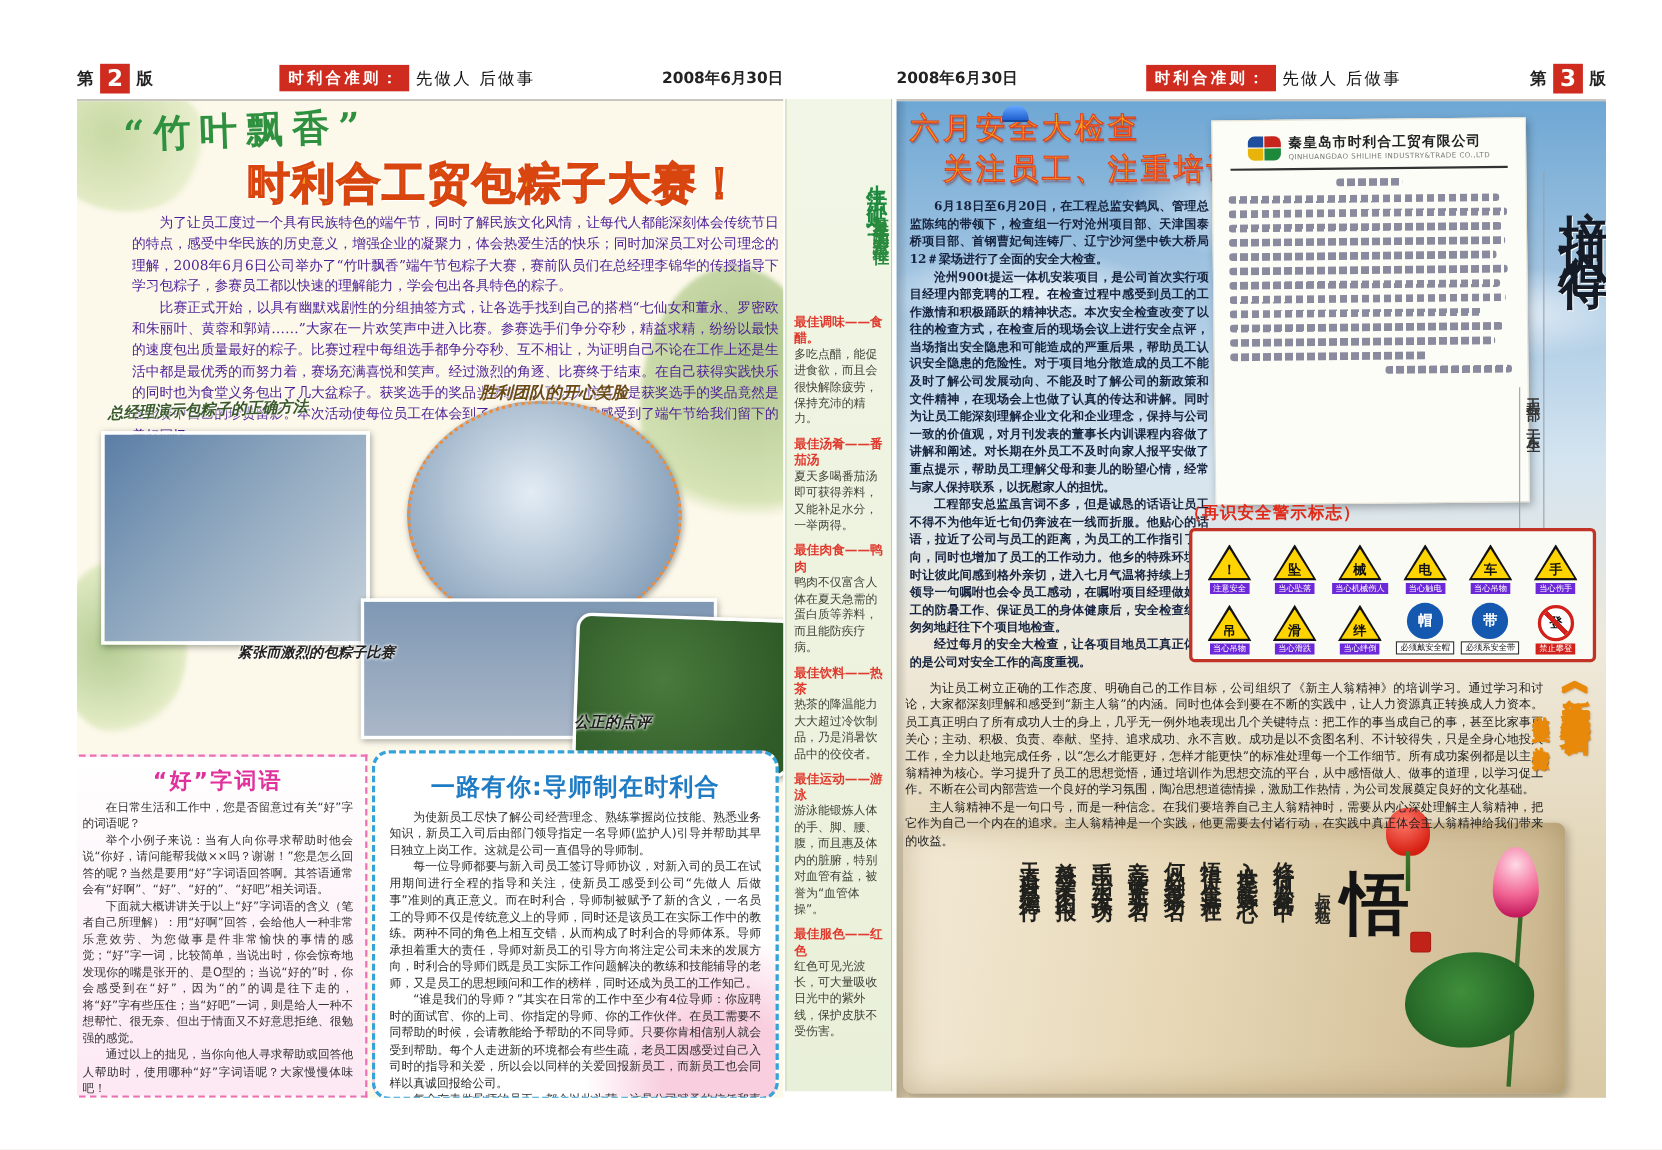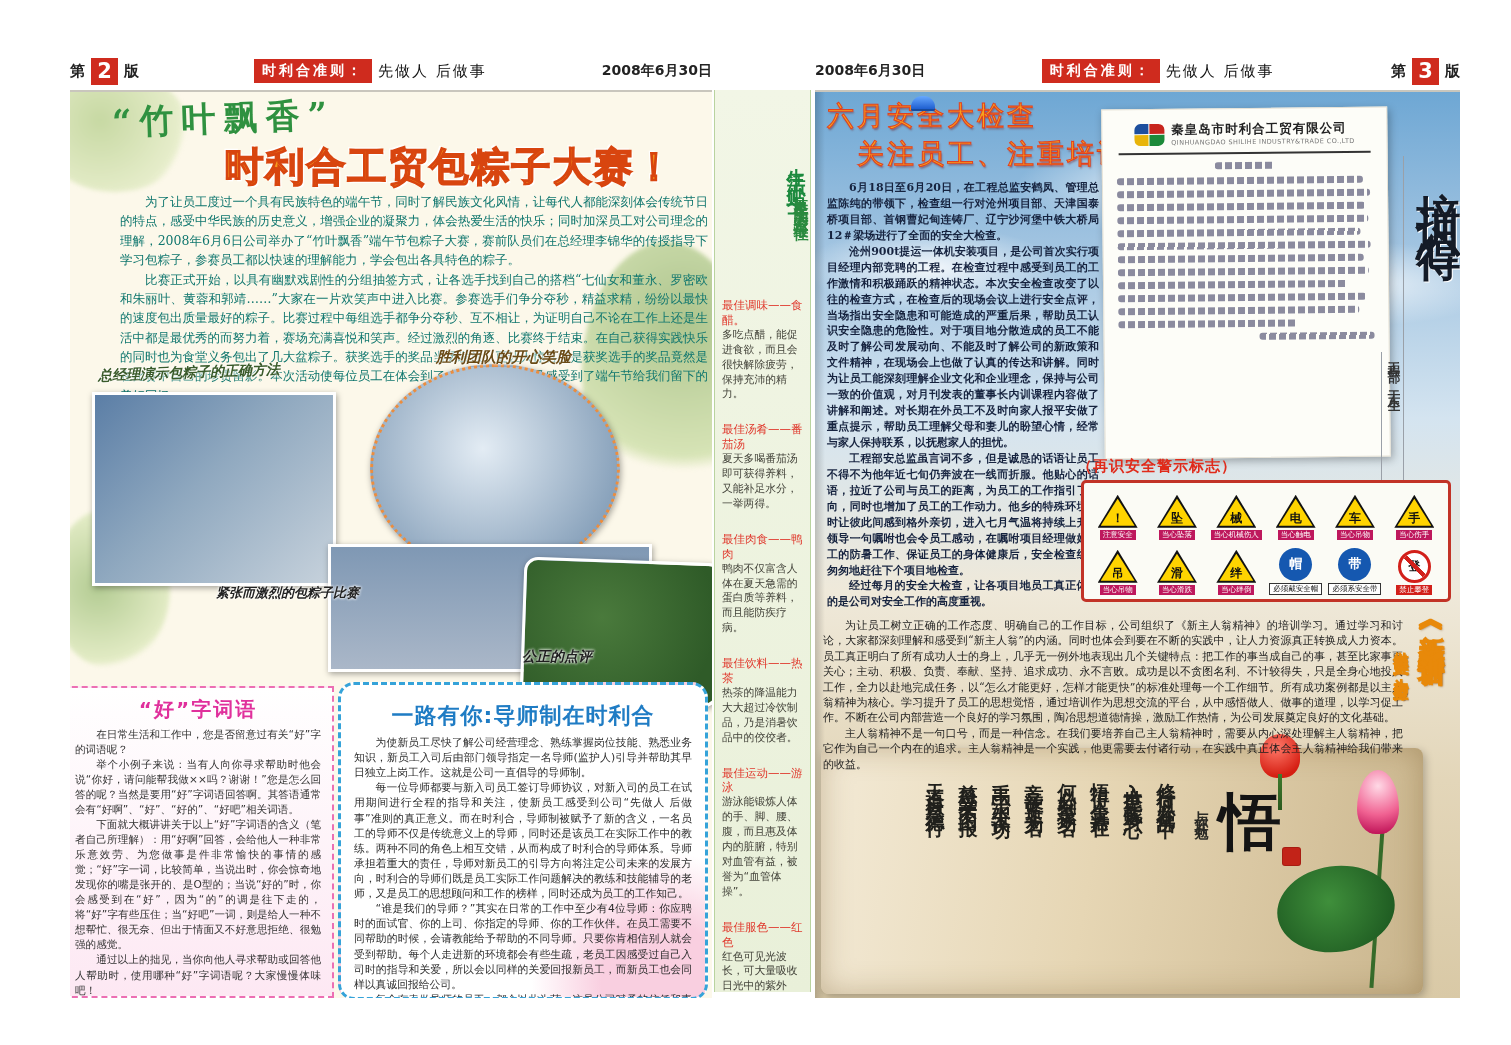--- a/index.html
+++ b/index.html
@@ -23,21 +23,21 @@
   .v1{left:-30px;top:-20px;width:150px;height:120px;background:radial-gradient(circle at 40% 40%,#9dc06a,#d7e6b4 70%,transparent 75%);}
   .v2{right:-40px;top:150px;width:170px;height:260px;background:radial-gradient(circle at 60% 30%,#6f9c44,#b9d48c 65%,transparent 72%);}
   .v3{left:-20px;bottom:330px;width:120px;height:160px;background:radial-gradient(circle at 40% 50%,#7aa94e,#cfe2a8 68%,transparent 74%);}
   .v4{right:10px;bottom:40px;width:90px;height:90px;background:radial-gradient(circle,#f5c9dd,#fde9f2 70%,transparent 74%);}
   .kicker{position:absolute;left:42px;top:4px;font-size:34px;font-weight:900;color:#2f9140;letter-spacing:8px;
           transform:rotate(-2deg);font-family:"DejaVu Serif",serif;}
   .main-title{position:absolute;left:140px;top:48px;width:480px;text-align:center;font-size:39px;font-weight:900;
               color:#f79b1f;letter-spacing:2px;-webkit-text-stroke:1.5px #d8450f;
               text-shadow:2px 2px 0 #ffffff,-2px -2px 0 #ffffff;}
   .zongzi-text{position:absolute;left:50px;top:100px;width:588px;font-family:"DejaVu Serif",serif;
-               font-size:12.5px;line-height:1.55;color:#0f766e;text-align:justify;}
+               font-size:12.5px;line-height:1.55;color:#4c1d95;text-align:justify;}
   .zongzi-text p{margin:0;text-indent:2em;}
   .photo{position:absolute;border:3px solid #fff;box-shadow:1px 2px 6px rgba(0,0,0,.35);}
   .ph-main{left:22px;top:300px;width:238px;height:188px;background:linear-gradient(135deg,#5b7ea6,#8fa8bf 45%,#c7d2dc);}
   .ph-oval{left:300px;top:272px;width:244px;height:204px;border-radius:50%;border:3px dotted #eb8d3f;
            background:radial-gradient(circle at 45% 40%,#e3ecf4,#8aa3bc 75%);}
   .ph-low{left:258px;top:452px;width:318px;height:122px;background:linear-gradient(180deg,#7f98b4,#aab7c8);}
   .ph-green{left:452px;top:468px;width:192px;height:138px;border-radius:14px;transform:rotate(2deg);
             background:radial-gradient(circle at 40% 40%,#4a7a3c,#2f5b28 80%);}
   .caption{position:absolute;font-family:"DejaVu Serif",serif;font-style:italic;font-weight:700;z-index:5;
            text-shadow:0 0 3px #fff,0 0 3px #fff;}
@@ -57,21 +57,21 @@
   .mentor-title{text-align:center;font-size:22px;font-weight:900;color:#1f7cc4;margin:0 0 4px;letter-spacing:1px;}
   .mentor-box p{margin:0;font-size:10.8px;line-height:1.4;color:#2c2c2c;text-indent:2em;text-align:justify;}
   
   .tips-col{position:absolute;left:714px;top:90px;width:97px;height:902px;box-sizing:border-box;
             background:linear-gradient(#f2f6e6,#e9f0d9);border-left:1px solid #b9d39f;border-right:1px solid #b9d39f;overflow:hidden;}
   .tips-title{position:absolute;left:0;right:0;top:8px;height:176px;writing-mode:vertical-rl;
               display:flex;justify-content:center;}
   .tips-title .t1{font-size:19px;font-weight:900;color:#1d8a3e;letter-spacing:7px;margin-left:4px;}
   .tips-title .t2{font-size:15px;font-weight:900;color:#2a8a3e;letter-spacing:3px;}
   .tips-list{position:absolute;left:7px;right:6px;top:188px;}
-  .tip-head{font-size:11.5px;font-weight:400;color:#e03a2e;line-height:1.3;margin-top:20px;}
+  .tip-head{font-size:11.5px;font-weight:700;color:#e03a2e;line-height:1.3;margin-top:7px;}
   .tip-body{font-size:10.8px;line-height:1.38;color:#43433a;}
   
   .page-right{position:absolute;left:815px;top:92px;width:645px;height:906px;overflow:hidden;
               background:linear-gradient(180deg,#6ea7d4 0%,#9ec2e0 16%,#d4e4f0 36%,#efe9da 55%,#e3d6b9 76%,#d9c9a6 100%);}
   .clouds{position:absolute;left:0;top:0;width:100%;height:320px;
           background:radial-gradient(ellipse 180px 60px at 18% 55%,rgba(255,255,255,.85),transparent 70%),
                      radial-gradient(ellipse 220px 70px at 55% 30%,rgba(255,255,255,.75),transparent 70%),
                      radial-gradient(ellipse 200px 60px at 85% 60%,rgba(255,255,255,.7),transparent 70%);}
   .fold-shadow{position:absolute;left:0;top:0;bottom:0;width:10px;background:linear-gradient(90deg,rgba(0,0,0,.18),transparent);}
   .safety-title{position:absolute;left:12px;top:6px;font-size:27px;font-weight:400;color:#f6a21c;letter-spacing:3px;
@@ -111,21 +111,21 @@
              padding:4px 5px;box-sizing:border-box;gap:2px;}
   .sign{display:flex;flex-direction:column;align-items:center;justify-content:flex-end;}
   .tri{position:relative;width:40px;height:33px;clip-path:polygon(50% 0,100% 100%,0 100%);background:#111;}
   .tri .fill{position:absolute;left:3px;right:3px;top:4px;bottom:2px;clip-path:polygon(50% 0,100% 100%,0 100%);background:#ffd400;}
   .tri .g{position:absolute;left:0;right:0;bottom:1px;text-align:center;font-size:12px;font-weight:900;color:#111;}
   .circ{width:33px;height:33px;border-radius:50%;background:#1558b0;color:#fff;display:flex;align-items:center;justify-content:center;
         font-size:13px;font-weight:900;}
   .ban{position:relative;width:33px;height:33px;border-radius:50%;border:3px solid #d2201a;background:#fff;box-sizing:border-box;
        display:flex;align-items:center;justify-content:center;font-size:12px;font-weight:900;color:#111;overflow:hidden;}
   .ban::after{content:"";position:absolute;inset:0;background:linear-gradient(45deg,transparent 45%,#d2201a 45% 57%,transparent 57%);}
-  .sign-label{margin-top:2px;font-size:7.5px;line-height:1.1;padding:1px 3px;background:#be185d;color:#fff;white-space:nowrap;}
+  .sign-label{margin-top:2px;font-size:7.5px;line-height:1.1;padding:1px 3px;background:#6d28d9;color:#fff;white-space:nowrap;}
   .sign-label.white{background:#fff;color:#111;border:1px solid #333;}
   .sign-label.red{background:#d2201a;color:#fff;}
   
   .owner-text{position:absolute;left:8px;top:526px;width:580px;font-family:"DejaVu Serif",serif;
               font-size:11px;line-height:1.4;color:#1c1c1c;text-align:justify;z-index:3;}
   .owner-text p{margin:0;text-indent:2em;}
   
   .banner-main{position:absolute;left:600px;top:520px;height:400px;writing-mode:vertical-rl;font-size:26px;font-weight:900;
                color:#ffd71e;-webkit-text-stroke:1.2px #e8890a;letter-spacing:3px;text-shadow:1px 1px 2px rgba(120,60,0,.5);z-index:6;}
   .banner-sub{position:absolute;left:576px;top:548px;height:300px;writing-mode:vertical-rl;font-size:15px;font-weight:900;

